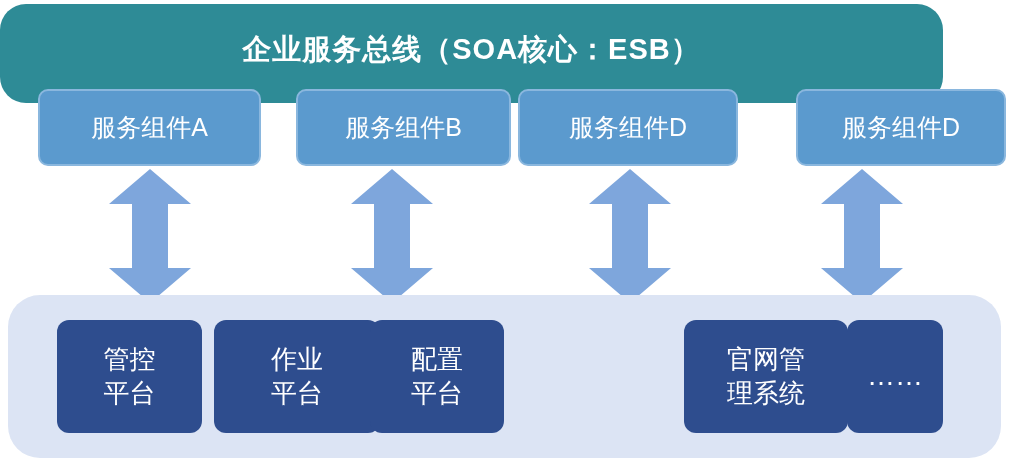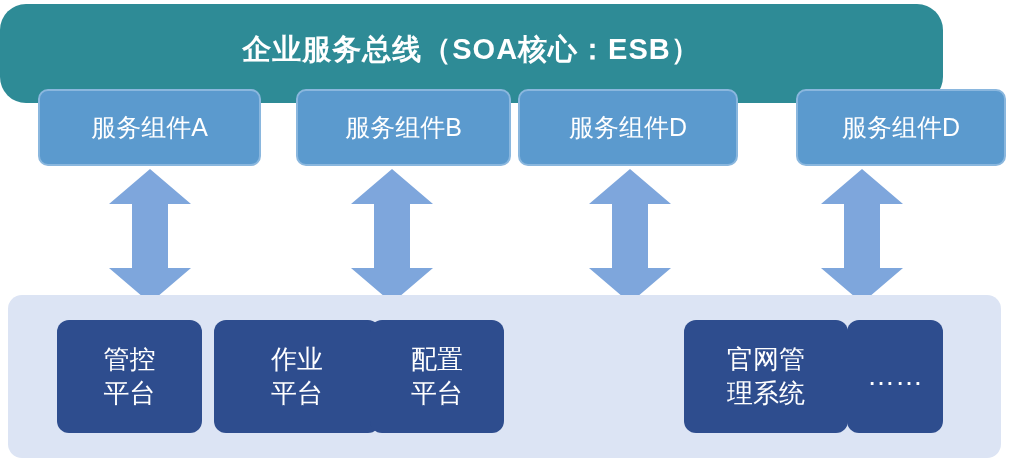--- a/index.html
+++ b/index.html
@@ -60,21 +60,21 @@
   .arrow polygon{fill:var(--arrow);}
   .arr-1{left:109px;}
   .arr-2{left:351px;}
   .arr-3{left:589px;}
   .arr-4{left:821px;}
   .platform{
     position:absolute;
     left:8px; top:295px;
     width:993px; height:163px;
     background:var(--platform-bg);
-    border-radius:14px;
+    border-radius:32px;
   }
   .system{
     position:absolute;
     top:25px; height:113px;
     background:var(--system-bg);
     border-radius:12px;
     display:flex; align-items:center; justify-content:center;
     color:var(--text-light);
     font-size:26px;
     text-align:center;

